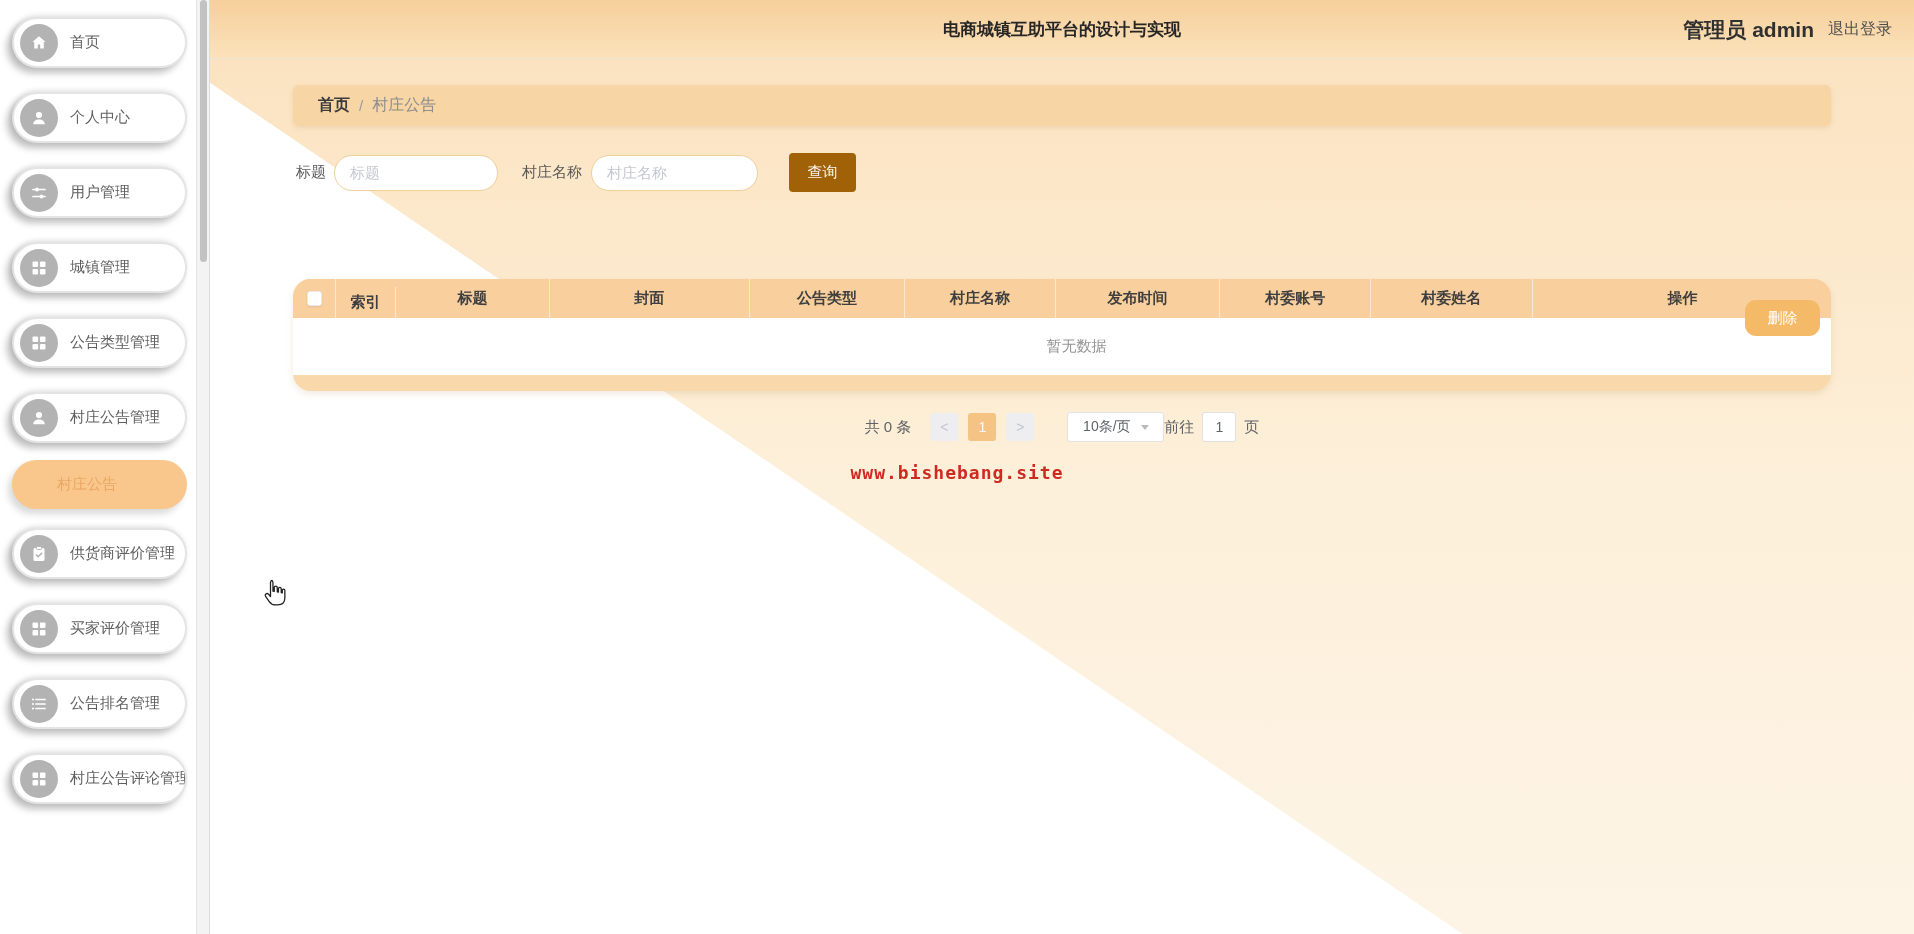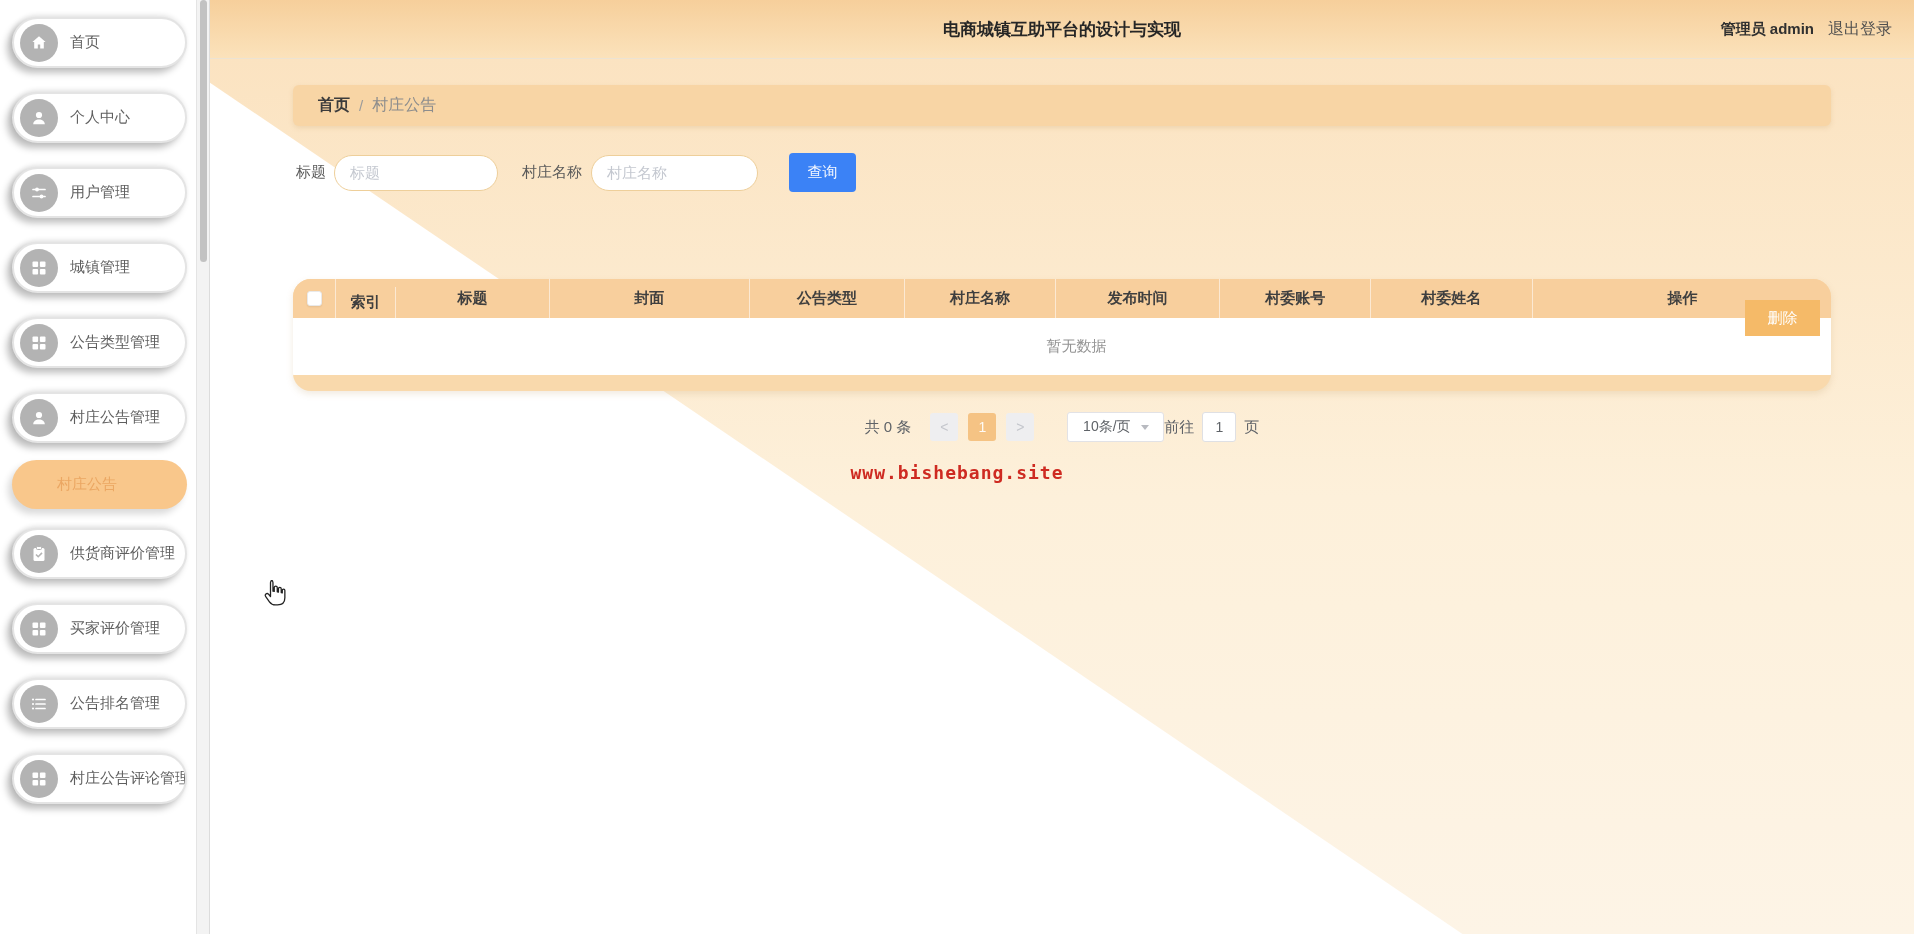--- a/index.html
+++ b/index.html
@@ -30,43 +30,43 @@
   .main { position:absolute; left:210px; top:0; width:1704px; height:934px; background:#fff; }
   .peach-bg { position:absolute; left:0; top:59px; width:1704px; height:875px;
     background:linear-gradient(180deg,#fbe3c1 0%,#fdf0da 50%,#fdf4e6 100%);
     clip-path:polygon(0 0,100% 0,100% 100%,73.5% 100%,0 2.7%); }
 
   .topbar { position:relative; height:59px; background:linear-gradient(180deg,#f6cf9b,#fbe2bb);
     border-bottom:1px solid #ece3d3; z-index:2; }
   .topbar .title { position:absolute; left:0; right:0; top:0; height:59px; display:flex;
     align-items:center; justify-content:center; font-size:17px; font-weight:bold; color:#262626; }
   .topbar .userbox { position:absolute; right:22px; top:0; height:59px; display:flex; align-items:center; gap:14px; }
-  .topbar .admin { font-size:15px; font-weight:bold; color:#303030; }
+  .topbar .admin { font-size:21px; font-weight:bold; color:#303030; }
   .topbar .logout { font-size:16px; color:#4f4f4f; cursor:pointer; }
 
   .flow { position:relative; z-index:1; }
 
   .breadcrumb { margin:26px 83px 0; height:41px; background:#f8d5a5; border-radius:6px;
     box-shadow:0 2px 5px rgba(180,140,80,.18); display:flex; align-items:center; padding-left:25px; }
   .breadcrumb .home { font-size:16px; font-weight:bold; color:#3c3c3c; cursor:pointer; }
   .breadcrumb .sep { font-size:15px; color:#9b9b9b; margin:0 9px; }
   .breadcrumb .cur { font-size:16px; color:#8d8d8d; }
 
   .search-row { margin:27px 0 0 86px; display:flex; align-items:center; height:39px; }
   .search-row .flabel { font-size:15px; color:#5a5a5a; }
   .inp { height:36px; border:1px solid #eecf9a; border-radius:18px; background:#fff; outline:none;
     padding:0 15px; font-size:15px; color:#333; font-family:inherit; }
   .inp::placeholder { color:#c4c8d0; }
   .inp.t { width:164px; margin-left:8px; }
   .inp.v { width:167px; margin-left:9px; }
   .lab2 { margin-left:24px; }
   .btn-query { margin-left:31px; width:67px; height:39px; border:none; border-radius:4px;
-    background:#3b82f6; color:rgba(255,255,255,.95); font-size:15px; cursor:pointer; font-family:inherit; }
+    background:#a16207; color:rgba(255,255,255,.95); font-size:15px; cursor:pointer; font-family:inherit; }
   .btn-delete { position:absolute; top:215px; right:94px; width:75px; height:36px; border:none;
-    border-radius:0; background:#f5ba68; color:#fff; font-size:15px; cursor:pointer; z-index:2; font-family:inherit; }
+    border-radius:11px; background:#f5ba68; color:#fff; font-size:15px; cursor:pointer; z-index:2; font-family:inherit; }
 
   .table-card { margin:87px 83px 0; height:112px; background:#f9d9ac; border-radius:18px;
     box-shadow:0 3px 7px rgba(180,140,80,.18); overflow:hidden; }
   .thead { height:39px; display:flex; background:#f8cf9d; }
   .th { display:flex; align-items:center; justify-content:center; font-size:15px; font-weight:bold;
     color:#3f3f3f; border-right:1px solid rgba(255,255,255,.55); flex-shrink:0; }
   .th:last-child { border-right:none; }
   .th.cb { width:2.8%; }
   .checkbox { width:15px; height:15px; background:#fff; border:1px solid #e9e9e9; border-radius:3px;
     box-shadow:0 1px 2px rgba(0,0,0,.08); cursor:pointer; }

